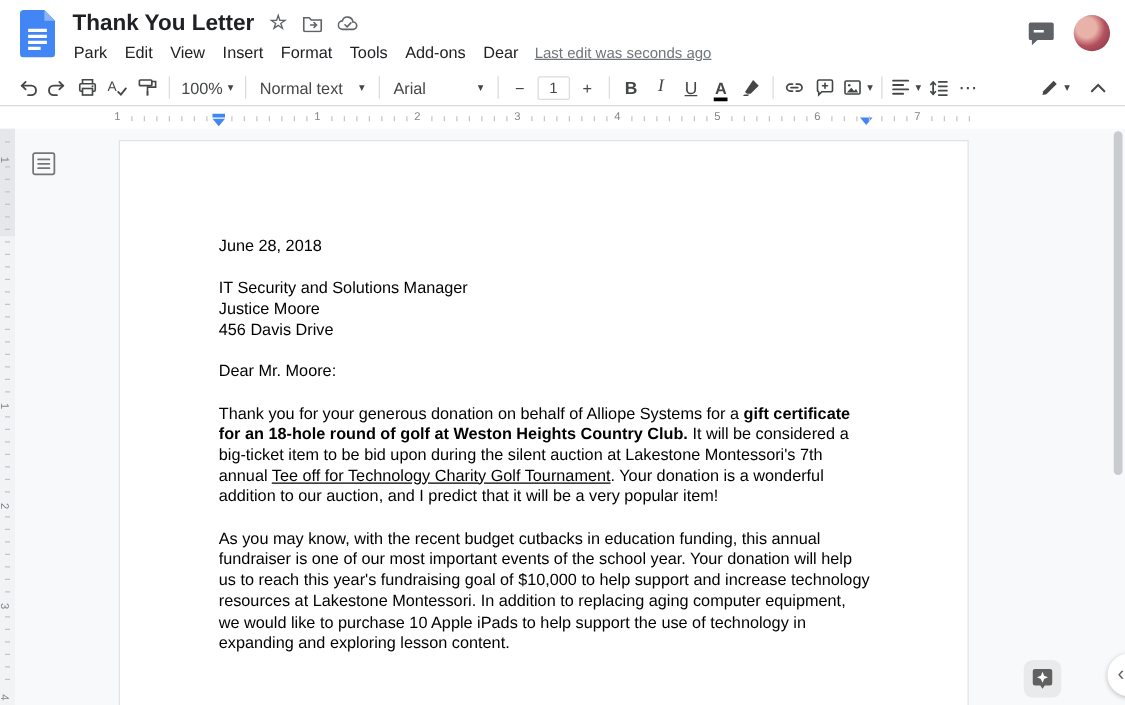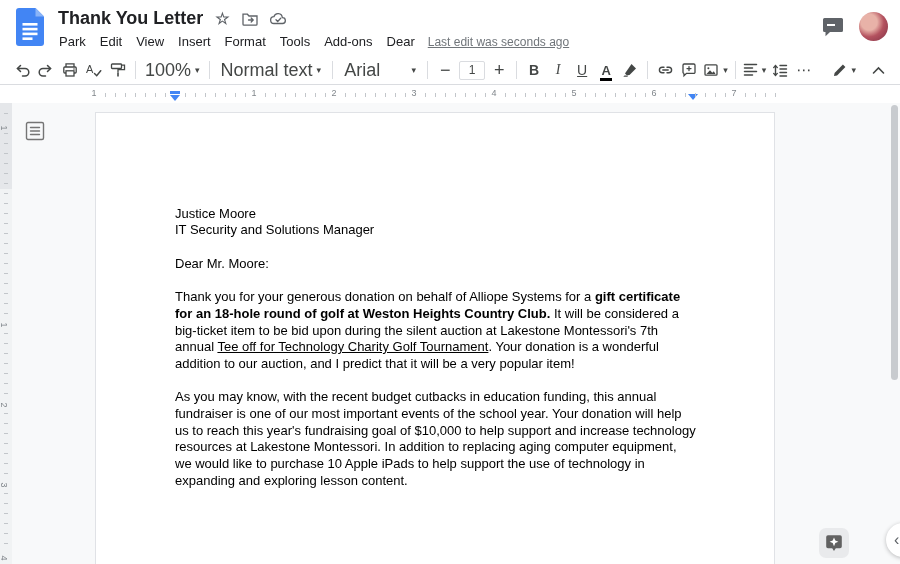--- a/index.html
+++ b/index.html
@@ -21,21 +21,21 @@
                font-weight:bold; letter-spacing:.2px; border:none; border-radius:4px; height:30px; padding:0 14px; cursor:pointer; }
   .avatar { width:29px; height:29px; border-radius:50%;
             background:radial-gradient(circle at 35% 35%, #e8b2a8 0 30%, #b4525f 55%, #7e2f44 100%); }
 
   
   .toolbar { position:absolute; top:56px; left:0; width:900px; height:29px; background:#fff;
              border-bottom:1px solid #dadce0; display:flex; align-items:center; padding:0 10px; z-index:5; }
   .tb-btn { height:24px; min-width:24px; display:flex; align-items:center; justify-content:center;
             border-radius:3px; color:#444746; cursor:pointer; padding:0 2px; }
   .tb-sep { width:1px; height:18px; background:#dadce0; margin:0 5px; }
-  .tb-text { font-size:18px; color:#444746;text-align:center; }
+  .tb-text { font-size:13px; color:#444746;text-align:center; }
   .caret { font-size:9px; color:#444746; margin-left:4px; }
   .zoom-select { padding:0 4px; }
   .styles-select { padding:0 6px; min-width:96px; justify-content:space-between; }
   .font-select { padding:0 6px; min-width:84px; justify-content:space-between; }
   .size-field { width:26px; height:19px; border:1px solid #dadce0; border-radius:2px; font-size:12px;
                 color:#444746; display:flex; align-items:center; justify-content:center; margin:0 2px; }
   .fmt-letter { font-size:14px; color:#444746; }
   .bold-b { font-weight:bold; }
   .italic-i { font-style:italic; font-family:"Liberation Serif",serif; }
   .underline-u { text-decoration:underline; }
@@ -346,24 +346,26 @@
 <div class="doc-area">
   <span class="outline-btn">
     <svg width="20" height="20" viewBox="0 0 20 20" fill="none" stroke="#757575" stroke-width="1.4">
       <rect x="1.5" y="1.5" width="17" height="17" rx="1.5"></rect>
       <path d="M5.5 6.5 h9 M5.5 10 h9 M5.5 13.5 h9" stroke-linecap="round"></path>
     </svg>
   </span>
 
   <div class="page">
     <div class="page-text">
+      <div>June 28, 2018</div>
 
       <div class="blank-gap">
+        <div>IT Security and Solutions Manager</div>
         <div>Justice Moore</div>
-        <div>IT Security and Solutions Manager</div>
+        <div>456 Davis Drive</div>
       </div>
 
       <div class="blank-gap">Dear Mr. Moore:</div>
 
       <p class="blank-gap"><span>Thank you for your generous donation on behalf of Alliope Systems for a </span><span class="bold-seg">gift certificate for an 18-hole round of golf at Weston Heights Country Club.</span><span> It will be considered a big-ticket item to be bid upon during the silent auction at Lakestone Montessori's 7th annual </span><span class="und-seg">Tee off for Technology Charity Golf Tournament</span><span>. Your donation is a wonderful addition to our auction, and I predict that it will be a very popular item!</span></p>
 
       <p class="blank-gap">As you may know, with the recent budget cutbacks in education funding, this annual fundraiser is one of our most important events of the school year. Your donation will help us to reach this year's fundraising goal of $10,000 to help support and increase technology resources at Lakestone Montessori. In addition to replacing aging computer equipment, we would like to purchase 10 Apple iPads to help support the use of technology in expanding and exploring lesson content.</p>
     </div>
   </div>
 </div>

